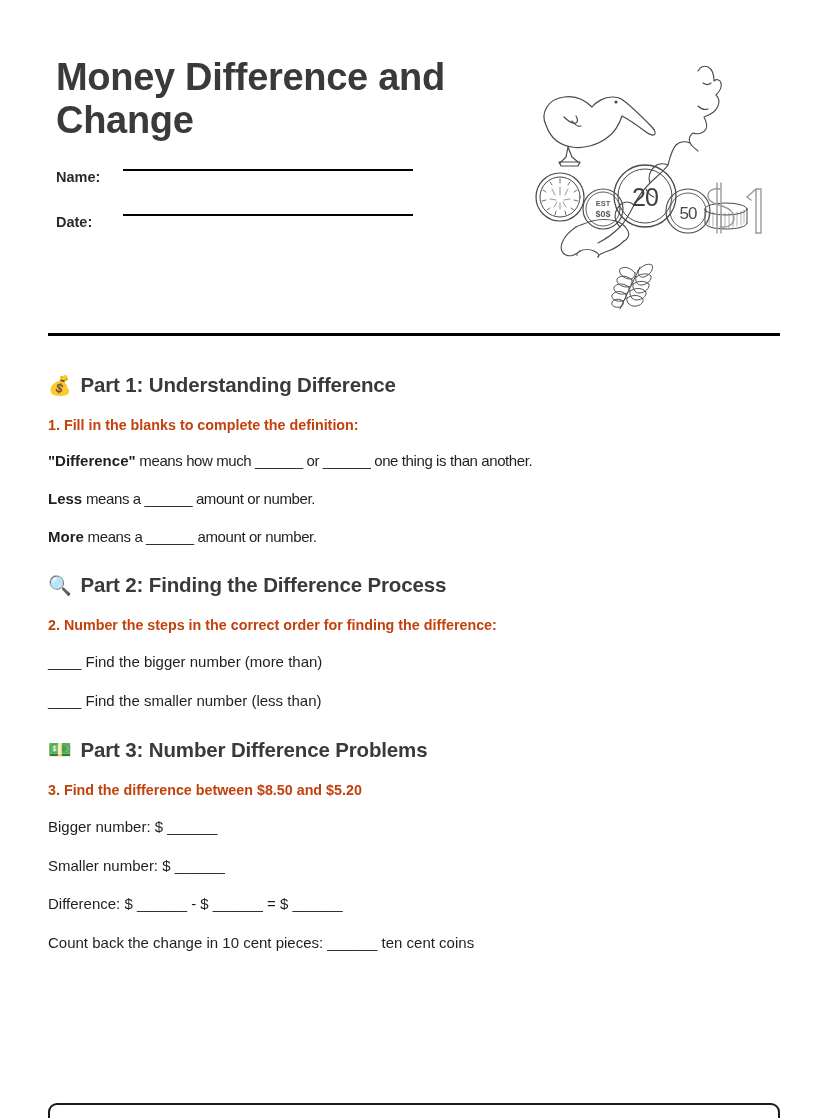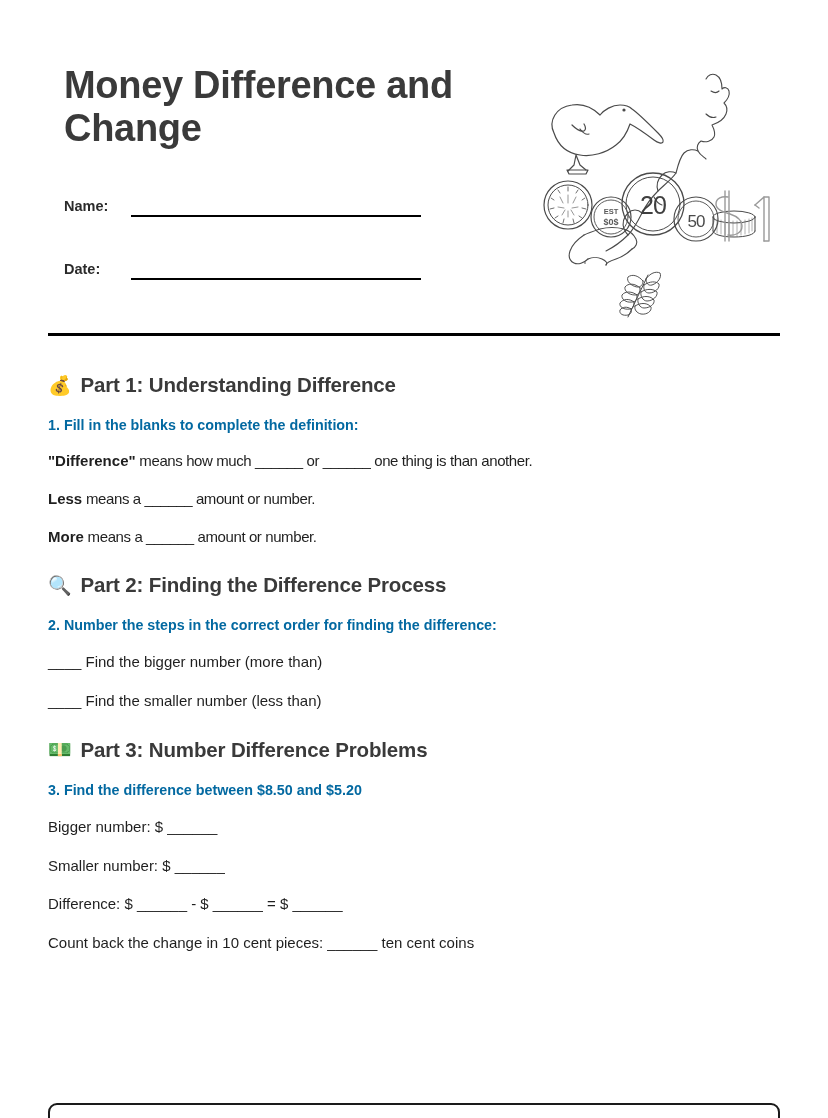--- a/index.html
+++ b/index.html
@@ -14,21 +14,21 @@
     position: relative;
     overflow: hidden;
     font-family: "Liberation Sans", sans-serif;
     color: #2b2b2b;
   }
 
   .page {
     position: relative;
     width: 828px;
     height: 1118px;
-    padding: 16px;
+    padding: 8px;
   }
 
   
   .header {
     position: relative;
     padding: 42px 48px 0 48px;
     height: 330px;
   }
   .title {
     font-size: 38px;
@@ -39,23 +39,23 @@
     margin: 0;
     width: 470px;
     padding-top: 6px;
   }
   .fields {
     margin-top: 26px;
     width: 420px;
   }
   .field-row {
     display: flex;
-    align-items: flex-end;
+    align-items: flex-start;
     height: 40px;
-    margin-bottom: 23px;
+    margin-bottom: 5px;
   }
   .field-label {
     font-size: 14.5px;
     font-weight: bold;
     color: #2b2b2b;
     width: 67px;
     flex: 0 0 67px;
     padding-bottom: 3px;
   }
   .field-line {
@@ -110,21 +110,21 @@
     line-height: 1;
     display: inline-block;
   }
   .part1 { margin-top: 25px; }
   .part2 { margin-top: 27px; }
   .part3 { margin-top: 27px; }
 
   .prompt {
     font-size: 14.3px;
     font-weight: bold;
-    color: #0369a1;
+    color: #c2410c;
     margin: 20px 0 0 0;
   }
   .line {
     font-size: 15px;
     color: #1f1f1f;
     margin: 19px 0 0 0;
     line-height: 1.25;
   }
   .line.tight { margin-top: 20px; }
   .line b { font-weight: bold; }

